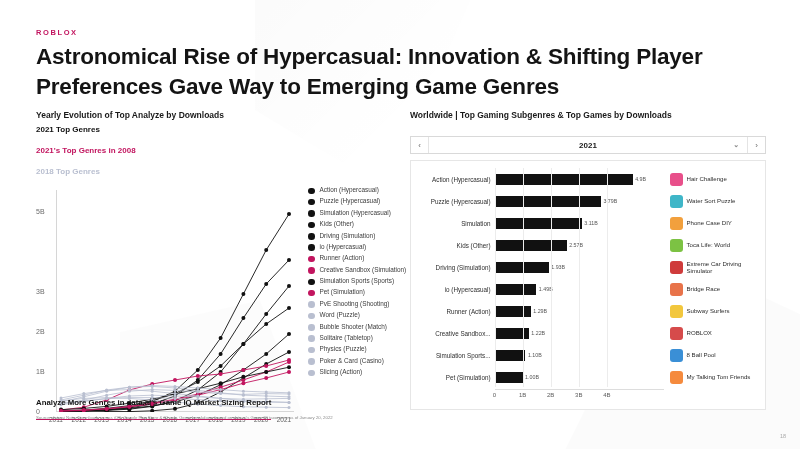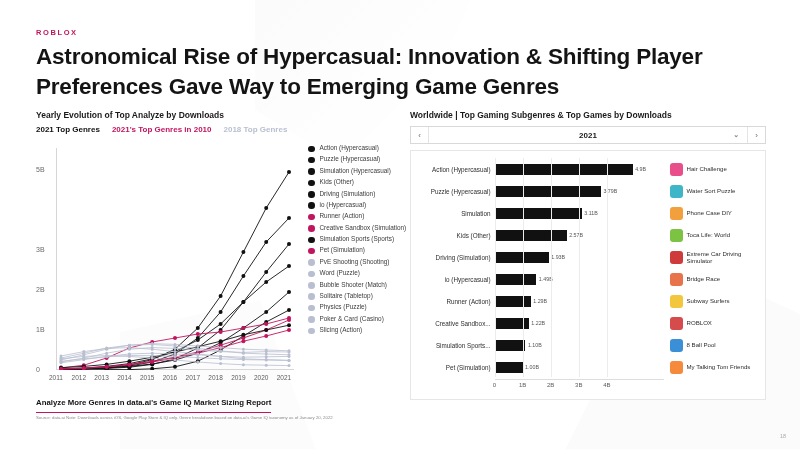--- a/index.html
+++ b/index.html
@@ -40,21 +40,21 @@
     margin: 0;
     font-size: 22.5px; line-height: 1.33; font-weight: bold;
     color: #141414; letter-spacing: -0.2px;
   }
 
   
   .left-panel { position: absolute; left: 36px; top: 110px; width: 360px; }
   .panel-head {
     font-size: 8.5px; font-weight: bold; color: #1a1a1a; margin-bottom: 5px;
   }
-  .legend-tabs { display: flex; gap: 12px; font-size: 8px; font-weight: bold; }
+  .legend-tabs { display: flex; gap: 12px; font-size: 8px; font-weight: bold; flex-direction: column; }
   .legend-tabs .t0 { color: #111111; }
   .legend-tabs .t1 { color: #c2155f; }
   .legend-tabs .t2 { color: #b9bfd0; }
 
   .chart-wrap { position: relative; width: 360px; height: 250px; margin-top: 8px; }
   .yaxis-label {
     position: absolute; left: 0; font-size: 7px; color: #6b6b6b; width: 16px; text-align: left;
   }
   .plot {
     position: absolute; left: 20px; top: 6px; width: 238px; height: 222px;
@@ -71,30 +71,30 @@
   .series-legend {
     position: absolute; left: 272px; top: 2px; width: 110px;
   }
   .sl-row { display: flex; align-items: flex-start; gap: 5px; margin-bottom: 3.2px; }
   .sl-dot { width: 6.5px; height: 6.5px; border-radius: 50%; flex: 0 0 auto; margin-top: 1.5px; }
   .sl-label { font-size: 6.4px; line-height: 1.28; color: #3b3b3b; }
 
   .cta {
     position: absolute; left: 36px; top: 398px;
     font-size: 7.8px; font-weight: bold; color: #141414;
-    border-bottom: 1.4px solid #c2155f; padding-bottom: 5px;
+    border-bottom: 1.4px solid #c2155f; padding-bottom: 12px;
   }
   .source {
     position: absolute; left: 36px; top: 415px; width: 320px;
     font-size: 4.3px; line-height: 1.45; color: #8a8a8a;
   }
 
   
   .right-panel { position: absolute; left: 410px; top: 110px; width: 356px; }
-  .rp-head { font-size: 8.5px; font-weight: bold; color: #1a1a1a; margin-bottom: 6px; }
+  .rp-head { font-size: 8.5px; font-weight: bold; color: #1a1a1a; margin-bottom: 16px; }
   .year-bar {
     display: flex; align-items: center; height: 18px;
     border: 1px solid #d9d9d9; background: #fff;
   }
   .year-arrow {
     width: 18px; height: 100%; display: flex; align-items: center; justify-content: center;
     font-size: 8px; color: #6a6a6a; border-right: 1px solid #e4e4e4;
   }
   .year-arrow.right { border-right: none; border-left: 1px solid #e4e4e4; }
   .year-val {
@@ -150,21 +150,21 @@
 <div class="wm wm2"></div>
 <div class="wm wm3"></div>
 
 <div class="eyebrow">ROBLOX</div>
 <h1 class="title">Astronomical Rise of Hypercasual: Innovation &amp; Shifting Player Preferences Gave Way to Emerging Game Genres</h1>
 
 <div class="left-panel">
   <div class="panel-head">Yearly Evolution of Top Analyze by Downloads</div>
   <div class="legend-tabs">
     <span class="t0">2021 Top Genres</span>
-    <span class="t1">2021's Top Genres in 2010</span>
+    <span class="t1">2021's Top Genres in 2008</span>
     <span class="t2">2018 Top Genres</span>
   </div>
 
   <div class="chart-wrap">
     <div id="yaxis">
         <div class="yaxis-label" style="top: 224px;">0</div>
         <div class="yaxis-label" style="top: 184px;">1B</div>
         <div class="yaxis-label" style="top: 144px;">2B</div>
         <div class="yaxis-label" style="top: 104px;">3B</div>
         <div class="yaxis-label" style="top: 24px;">5B</div>

